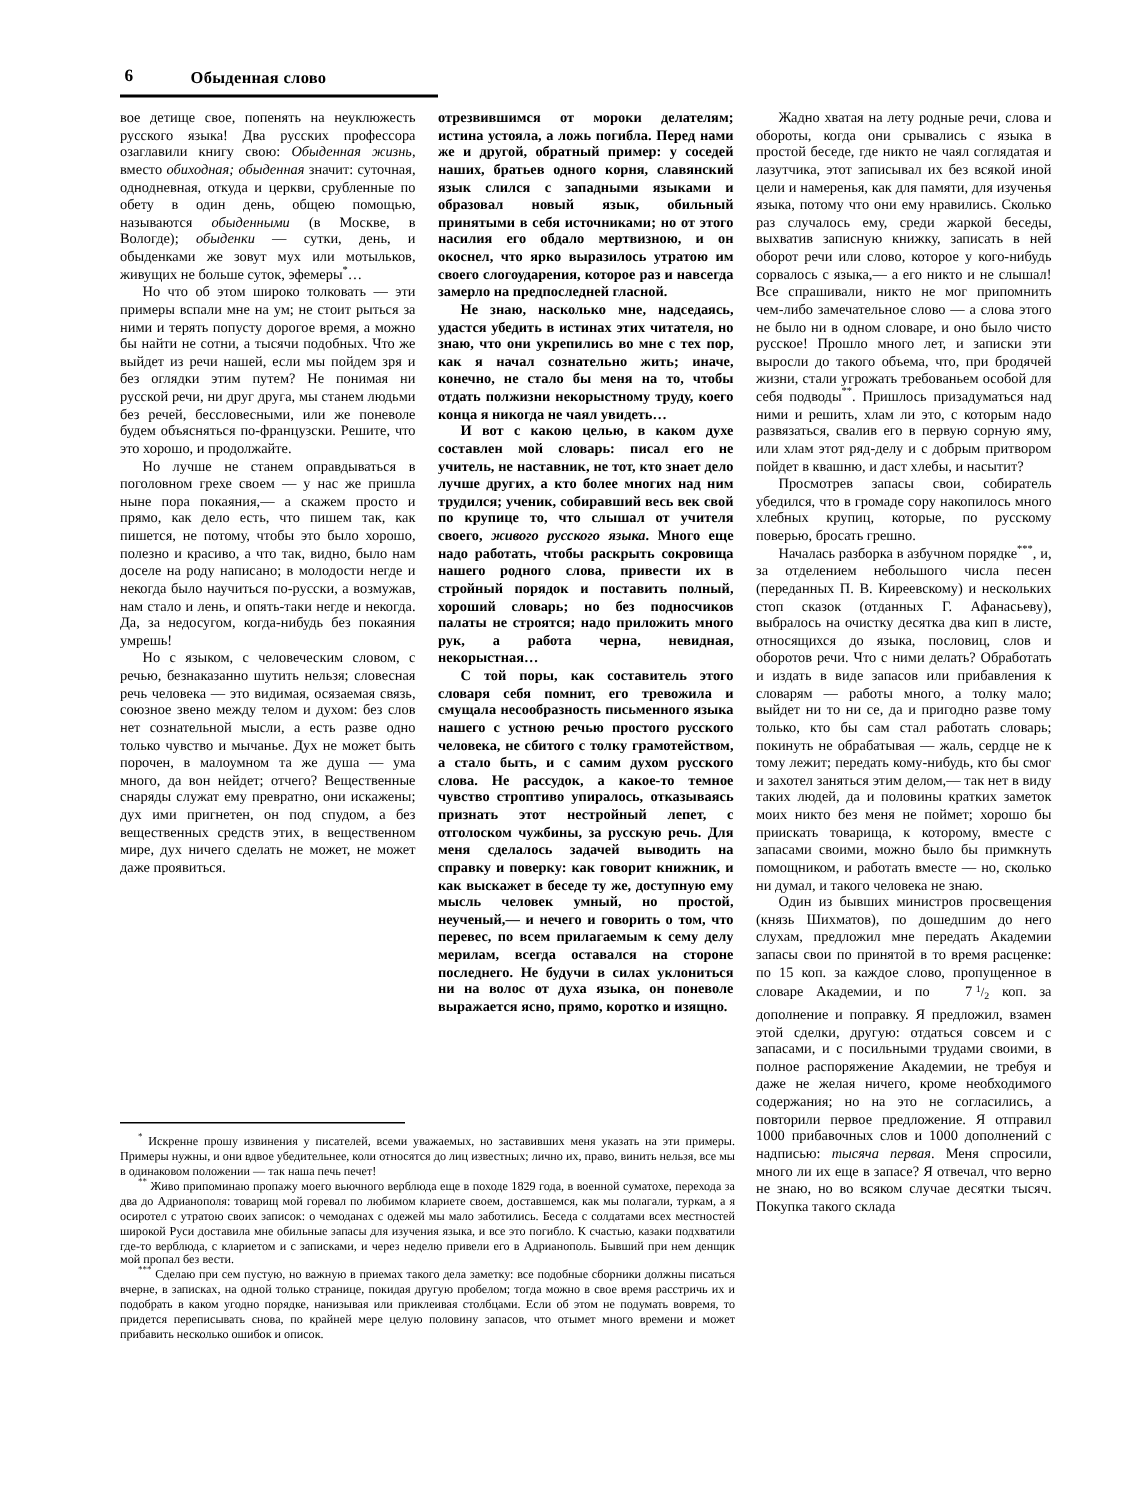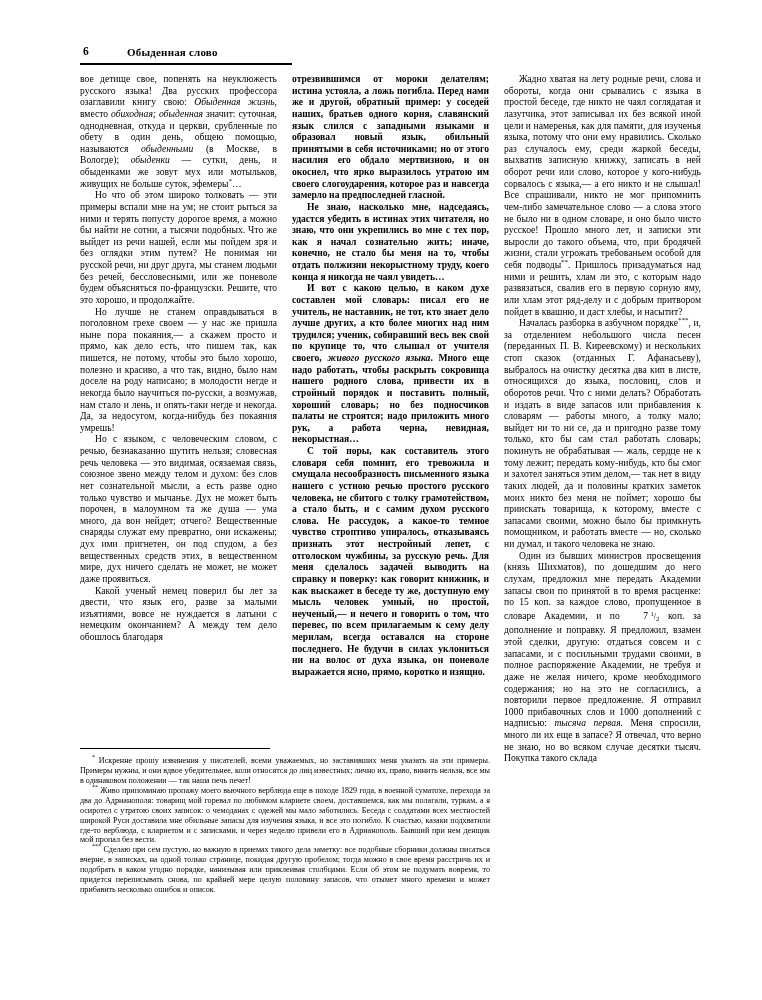--- a/index.html
+++ b/index.html
@@ -154,30 +154,30 @@
       <span class="rh-title">Обыденная слово</span>
       <div class="rh-rule"></div>
     </div>
 
     <div class="cols">
       <div class="col c1">
           <p class="noind">вое детище свое, попенять на неуклюжесть русского языка! Два русских профессора озаглавили книгу свою: <em>Обыденная жизнь</em>, вместо <em>обиходная; обыденная</em> значит: суточная, однодневная, откуда и церкви, срубленные по обету в один день, общею помощью, называются <em>обыденными</em> (в Москве, в Вологде); <em>обыденки</em> — сутки, день, и обыденками же зовут мух или мотыльков, живущих не больше суток, эфемеры<span class="sup">*</span>…</p>
           <p>Но что об этом широко толковать — эти примеры вспали мне на ум; не стоит рыться за ними и терять попусту дорогое время, а можно бы найти не сотни, а тысячи подобных. Что же выйдет из речи нашей, если мы пойдем зря и без оглядки этим путем? Не понимая ни русской речи, ни друг друга, мы станем людьми без речей, бессловесными, или же поневоле будем объясняться по-французски. Решите, что это хорошо, и продолжайте.</p>
           <p>Но лучше не станем оправдываться в поголовном грехе своем — у нас же пришла ныне пора покаяния,— а скажем просто и прямо, как дело есть, что пишем так, как пишется, не потому, чтобы это было хорошо, полезно и красиво, а что так, видно, было нам доселе на роду написано; в молодости негде и некогда было научиться по-русски, а возмужав, нам стало и лень, и опять-таки негде и некогда. Да, за недосугом, когда-нибудь без покаяния умрешь!</p>
           <p>Но с языком, с человеческим словом, с речью, безнаказанно шутить нельзя; словесная речь человека — это видимая, осязаемая связь, союзное звено между телом и духом: без слов нет сознательной мысли, а есть разве одно только чувство и мычанье. Дух не может быть порочен, в малоумном та же душа — ума много, да вон нейдет; отчего? Вещественные снаряды служат ему превратно, они искажены; дух ими пригнетен, он под спудом, а без вещественных средств этих, в вещественном мире, дух ничего сделать не может, не может даже проявиться.</p>
-          <p>Какой ученый немец поверил бы лет за двести, что язык его, разве за малыми изъятиями, вовсе не нуждается в латыни с немецким окончанием? А между тем дело обошлось благодаря</p>
         </div>
       <div class="col c2">
           <p class="noind">отрезвившимся от мороки делателям; истина устояла, а ложь погибла. Перед нами же и другой, обратный пример: у соседей наших, братьев одного корня, славянский язык слился с западными языками и образовал новый язык, обильный принятыми в себя источниками; но от этого насилия его обдало мертвизною, и он окоснел, что ярко выразилось утратою им своего слогоударения, которое раз и навсегда замерло на предпоследней гласной.</p>
           <p>Не знаю, насколько мне, надседаясь, удастся убедить в истинах этих читателя, но знаю, что они укрепились во мне с тех пор, как я начал сознательно жить; иначе, конечно, не стало бы меня на то, чтобы отдать полжизни некорыстному труду, коего конца я никогда не чаял увидеть…</p>
           <p>И вот с какою целью, в каком духе составлен мой словарь: писал его не учитель, не наставник, не тот, кто знает дело лучше других, а кто более многих над ним трудился; ученик, собиравший весь век свой по крупице то, что слышал от учителя своего, <em>живого русского языка</em>. Много еще надо работать, чтобы раскрыть сокровища нашего родного слова, привести их в стройный порядок и поставить полный, хороший словарь; но без подносчиков палаты не строятся; надо приложить много рук, а работа черна, невидная, некорыстная…</p>
           <p>С той поры, как составитель этого словаря себя помнит, его тревожила и смущала несообразность письменного языка нашего с устною речью простого русского человека, не сбитого с толку грамотейством, а стало быть, и с самим духом русского слова. Не рассудок, а какое-то темное чувство строптиво упиралось, отказываясь признать этот нестройный лепет, с отголоском чужбины, за русскую речь. Для меня сделалось задачей выводить на справку и поверку: как говорит книжник, и как выскажет в беседе ту же, доступную ему мысль человек умный, но простой, неученый,— и нечего и говорить о том, что перевес, по всем прилагаемым к сему делу мерилам, всегда оставался на стороне последнего. Не будучи в силах уклониться ни на волос от духа языка, он поневоле выражается ясно, прямо, коротко и изящно.</p>
         </div>
       <div class="col c3">
           <p>Жадно хватая на лету родные речи, слова и обороты, когда они срывались с языка в простой беседе, где никто не чаял соглядатая и лазутчика, этот записывал их без всякой иной цели и намеренья, как для памяти, для изученья языка, потому что они ему нравились. Сколько раз случалось ему, среди жаркой беседы, выхватив записную книжку, записать в ней оборот речи или слово, которое у кого-нибудь сорвалось с языка,— а его никто и не слышал! Все спрашивали, никто не мог припомнить чем-либо замечательное слово — а слова этого не было ни в одном словаре, и оно было чисто русское! Прошло много лет, и записки эти выросли до такого объема, что, при бродячей жизни, стали угрожать требованьем особой для себя подводы<span class="sup">**</span>. Пришлось призадуматься над ними и решить, хлам ли это, с которым надо развязаться, свалив его в первую сорную яму, или хлам этот ряд-делу и с добрым притвором пойдет в квашню, и даст хлебы, и насытит?</p>
+          <p>Просмотрев запасы свои, собиратель убедился, что в громаде сору накопилось много хлебных крупиц, которые, по русскому поверью, бросать грешно.</p>
           <p>Началась разборка в азбучном порядке<span class="sup">***</span>, и, за отделением небольшого числа песен (переданных П. В. Киреевскому) и нескольких стоп сказок (отданных Г. Афанасьеву), выбралось на очистку десятка два кип в листе, относящихся до языка, пословиц, слов и оборотов речи. Что с ними делать? Обработать и издать в виде запасов или прибавления к словарям — работы много, а толку мало; выйдет ни то ни се, да и пригодно разве тому только, кто бы сам стал работать словарь; покинуть не обрабатывая — жаль, сердце не к тому лежит; передать кому-нибудь, кто бы смог и захотел заняться этим делом,— так нет в виду таких людей, да и половины кратких заметок моих никто без меня не поймет; хорошо бы приискать товарища, к которому, вместе с запасами своими, можно было бы примкнуть помощником, и работать вместе — но, сколько ни думал, и такого человека не знаю.</p>
           <p>Один из бывших министров просвещения (князь Шихматов), по дошедшим до него слухам, предложил мне передать Академии запасы свои по принятой в то время расценке: по 15 коп. за каждое слово, пропущенное в словаре Академии, и по <span class="frac">7 <span class="num">1</span><span class="sl">/</span><span class="den">2</span></span> коп. за дополнение и поправку. Я предложил, взамен этой сделки, другую: отдаться совсем и с запасами, и с посильными трудами своими, в полное распоряжение Академии, не требуя и даже не желая ничего, кроме необходимого содержания; но на это не согласились, а повторили первое предложение. Я отправил 1000 прибавочных слов и 1000 дополнений с надписью: <em>тысяча первая</em>. Меня спросили, много ли их еще в запасе? Я отвечал, что верно не знаю, но во всяком случае десятки тысяч. Покупка такого склада</p>
         </div>
     </div>
 
     <div class="footnotes">
       <div class="fn-rule"></div>
       <div id="fn-list">
           <p><span class="fnsup">*</span> Искренне прошу извинения у писателей, всеми уважаемых, но заставивших меня указать на эти примеры. Примеры нужны, и они вдвое убедительнее, коли относятся до лиц известных; лично их, право, винить нельзя, все мы в одинаковом положении — так наша печь печет!</p>
           <p><span class="fnsup">**</span> Живо припоминаю пропажу моего вьючного верблюда еще в походе 1829 года, в военной суматохе, перехода за два до Адрианополя: товарищ мой горевал по любимом клариете своем, доставшемся, как мы полагали, туркам, а я осиротел с утратою своих записок: о чемоданах с одежей мы мало заботились. Беседа с солдатами всех местностей широкой Руси доставила мне обильные запасы для изучения языка, и все это погибло. К счастью, казаки подхватили где-то верблюда, с клариетом и с записками, и через неделю привели его в Адрианополь. Бывший при нем денщик мой пропал без вести.</p>

